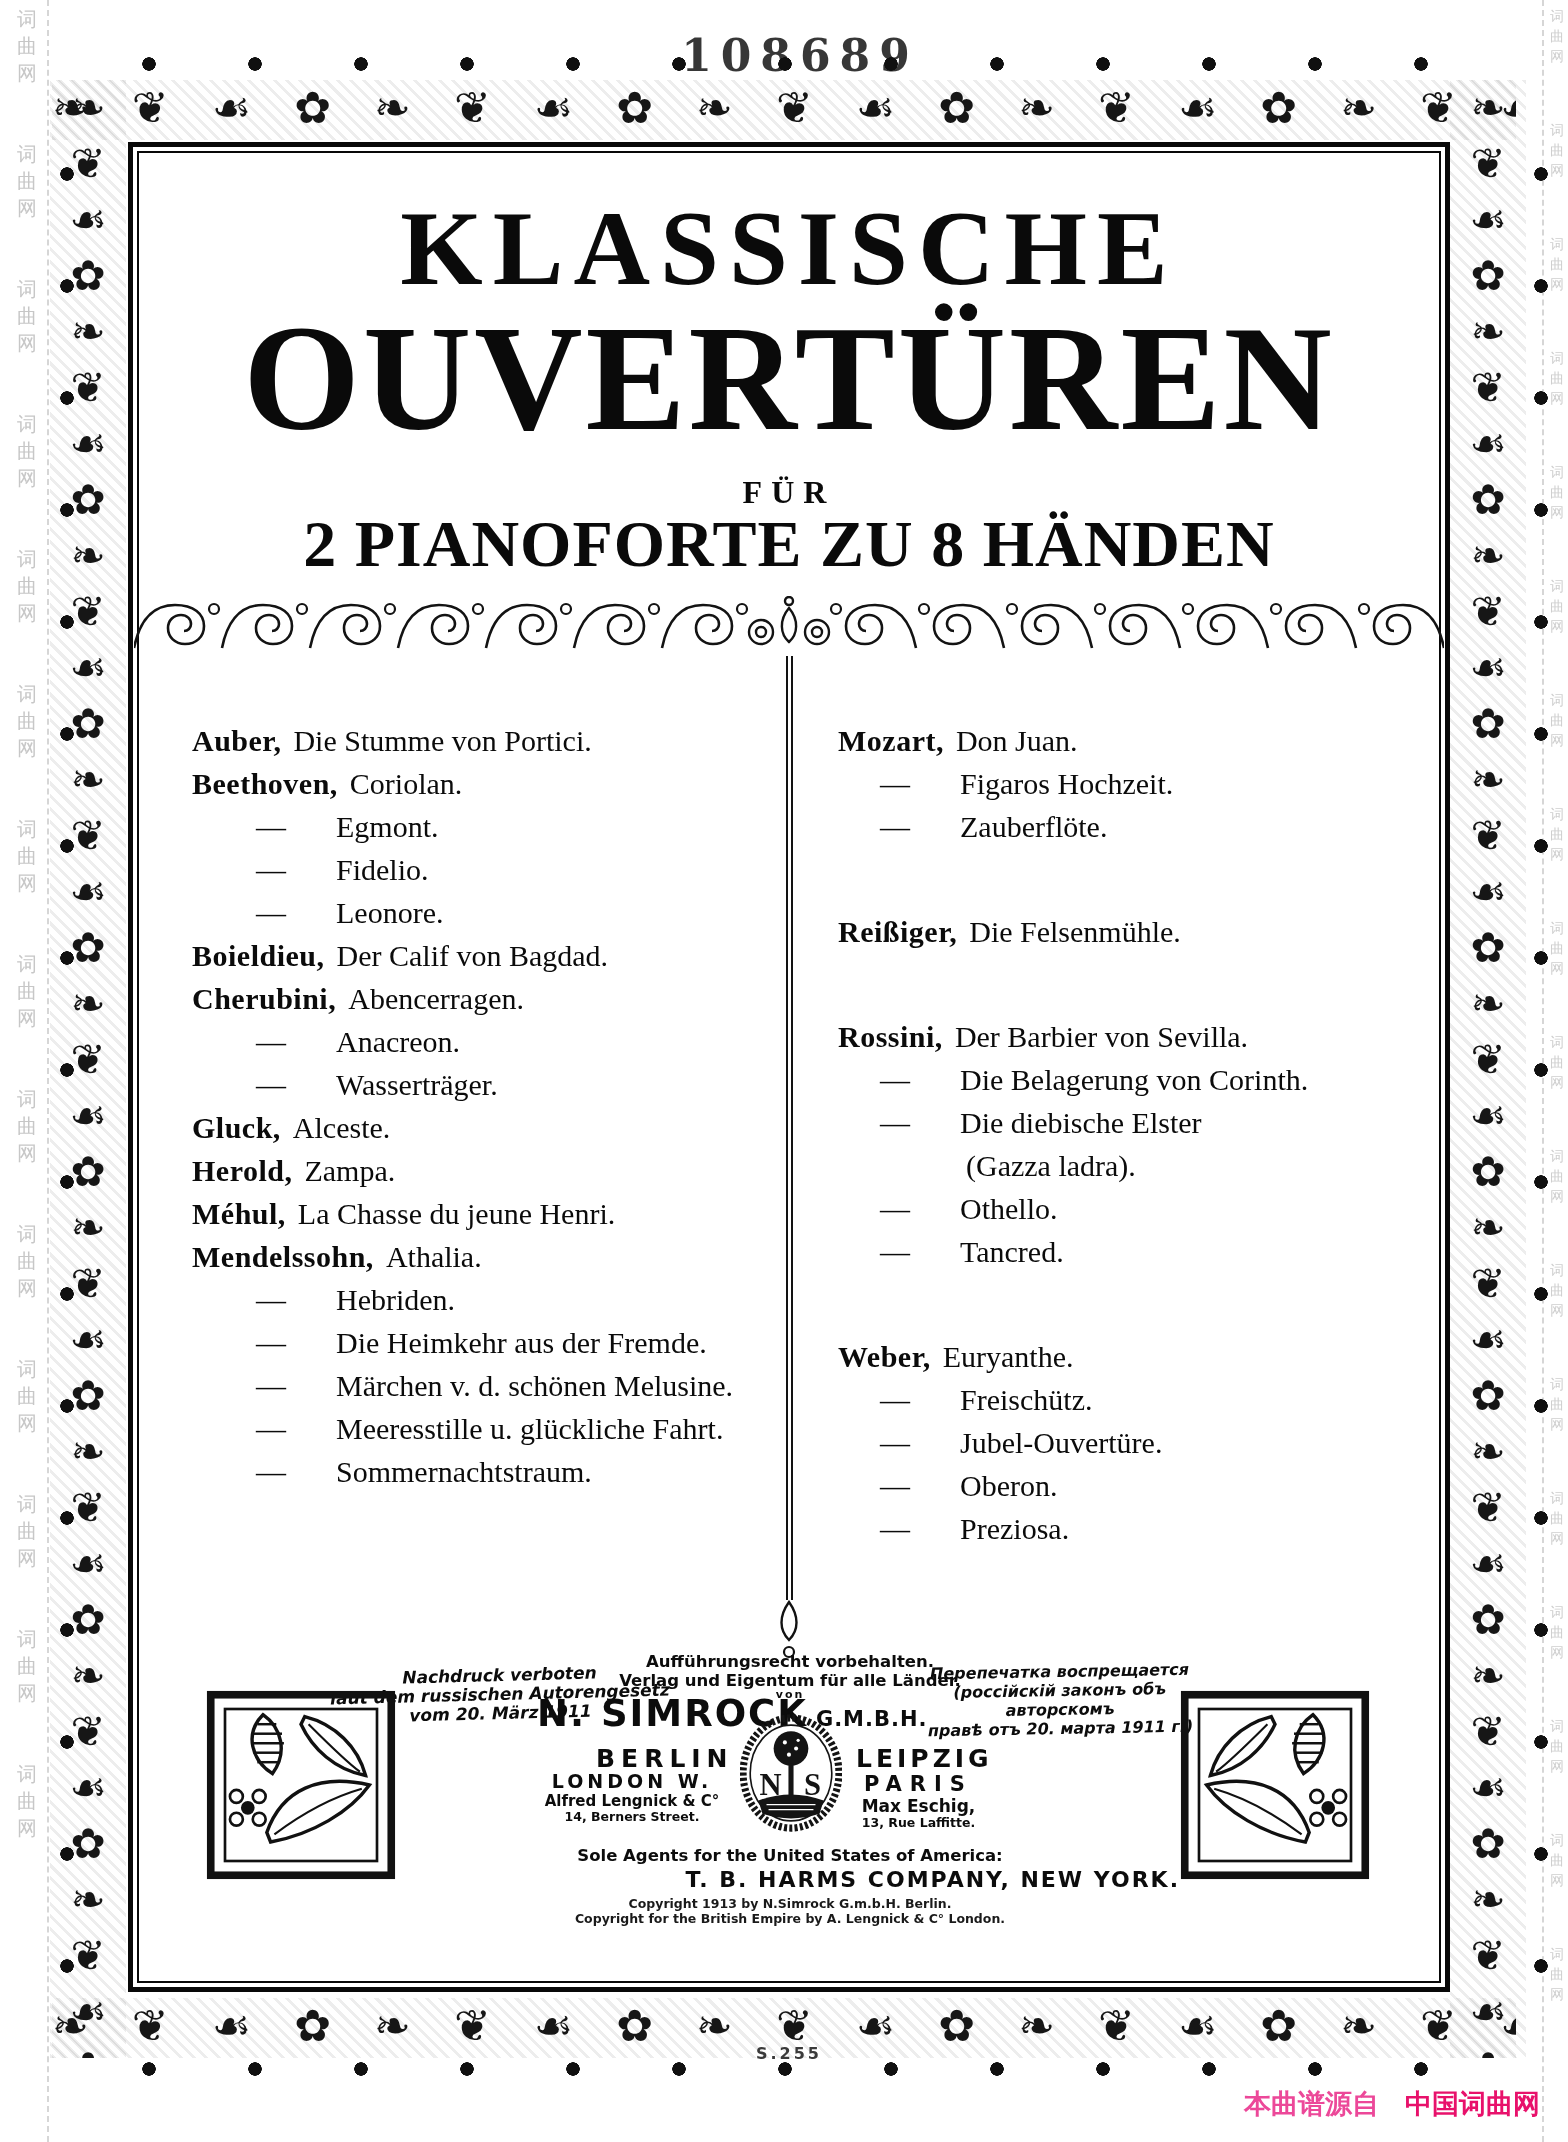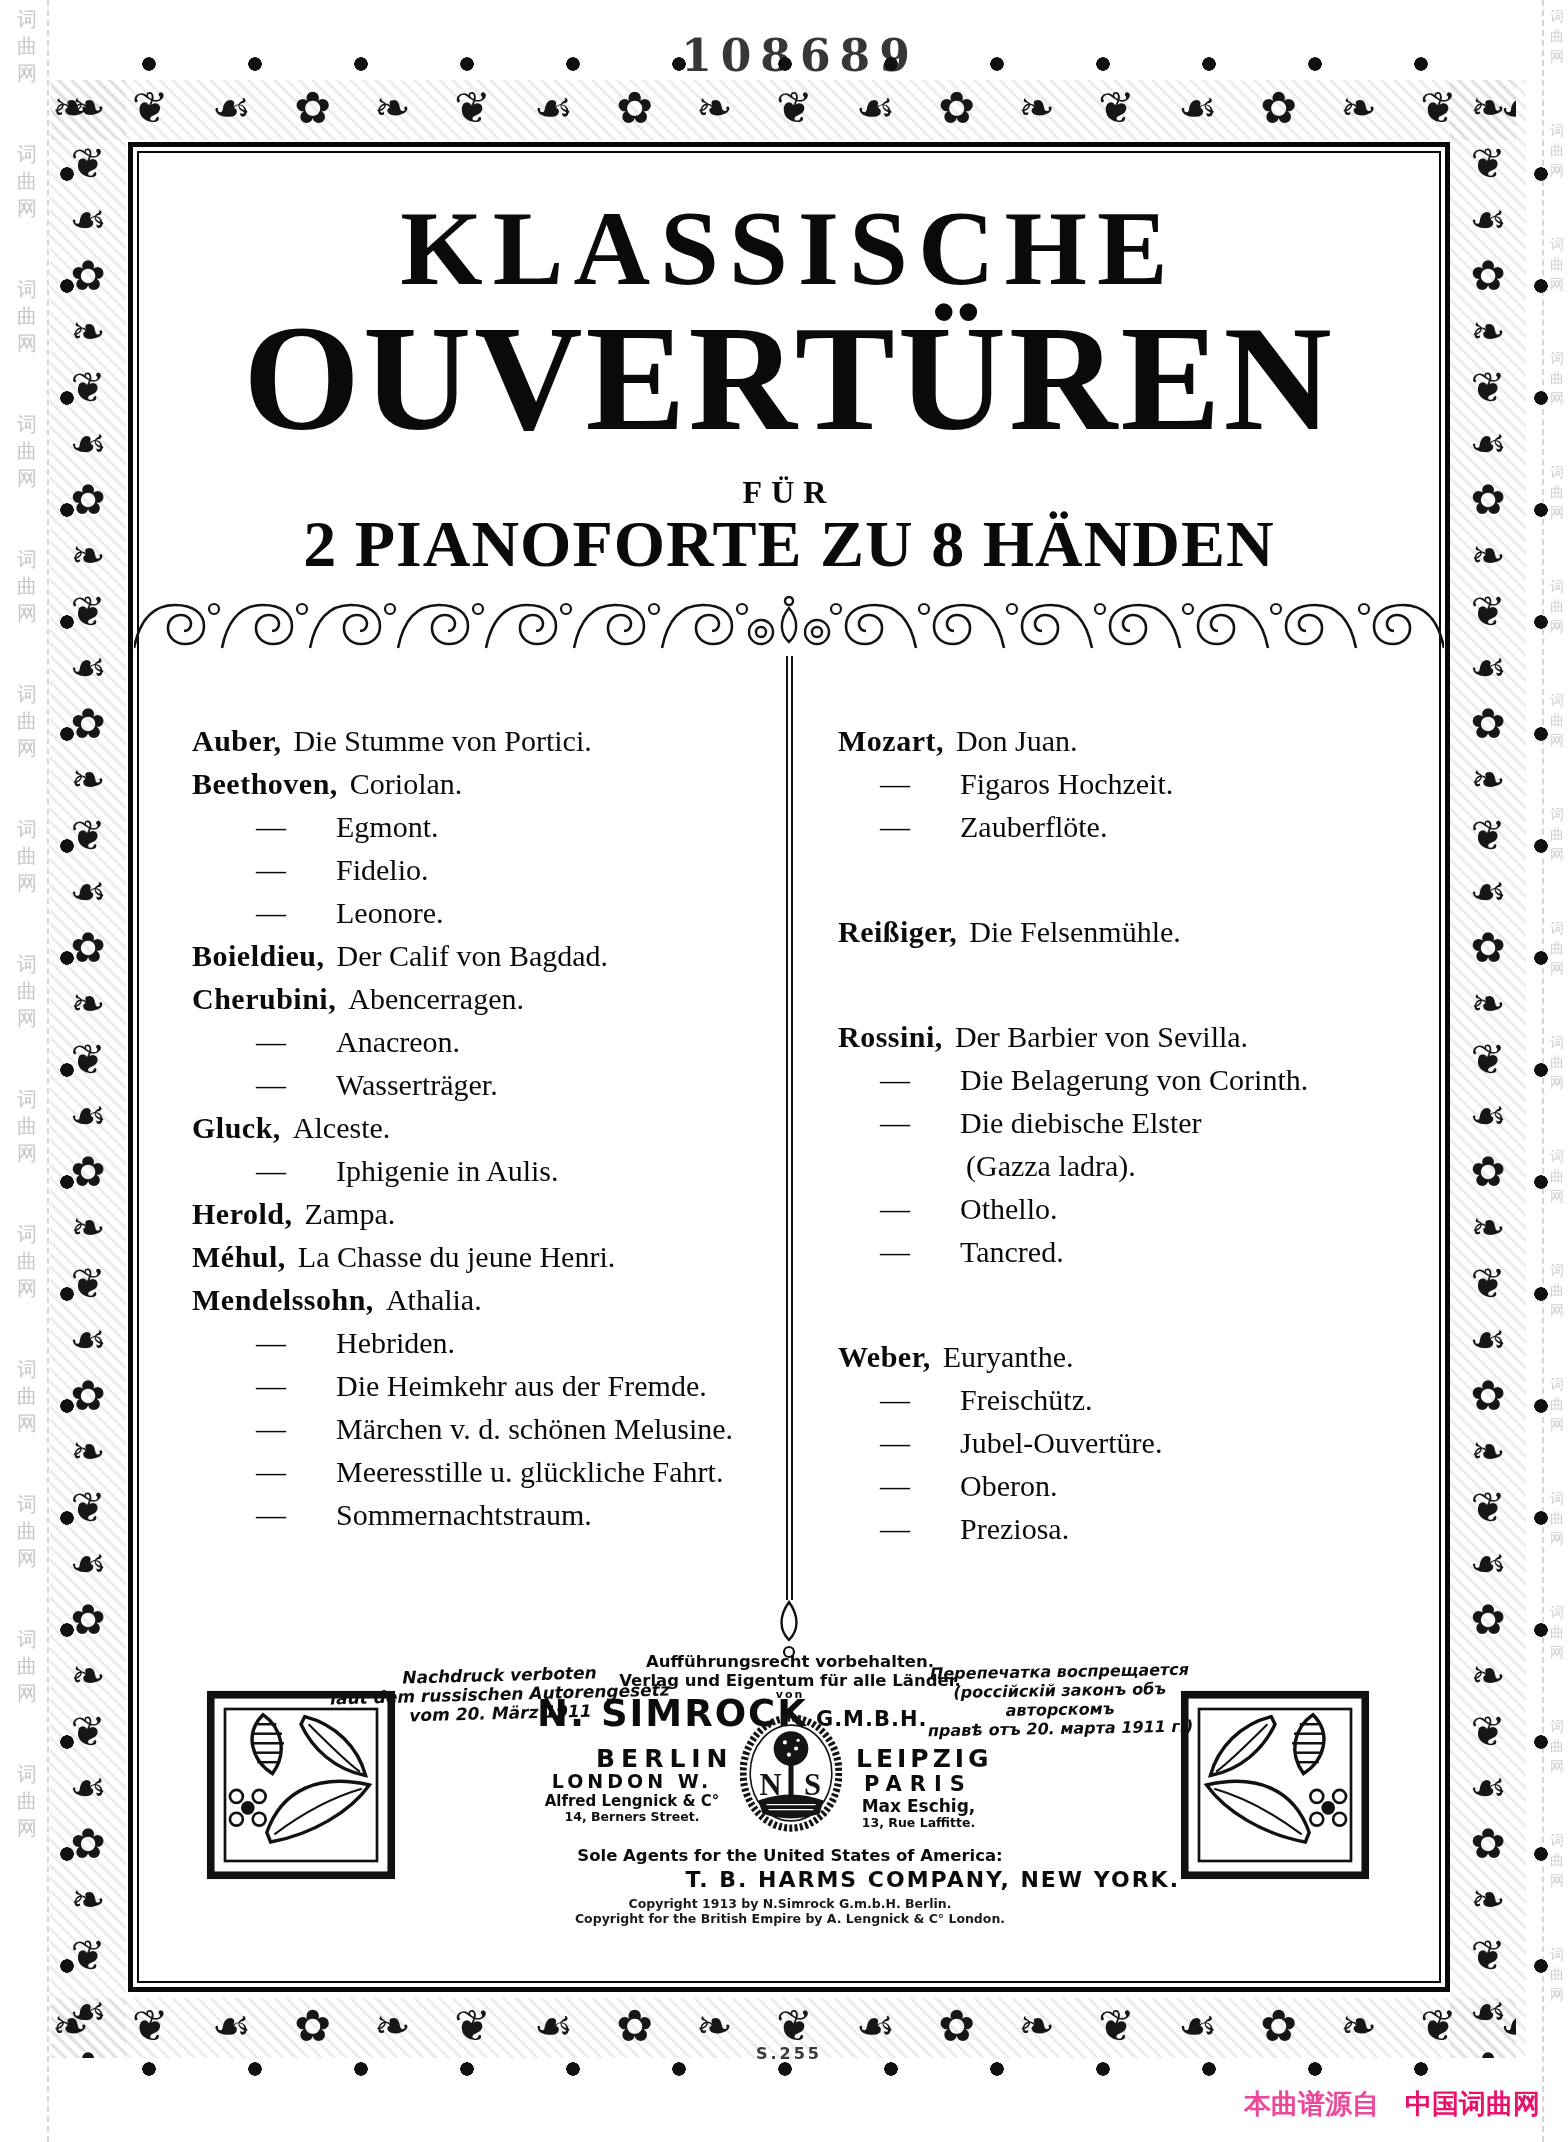--- a/index.html
+++ b/index.html
@@ -412,21 +412,20 @@
       <div class="work-row"><span class="composer">Auber,</span><span class="work">Die Stumme von Portici.</span></div>
       <div class="work-row"><span class="composer">Beethoven,</span><span class="work">Coriolan.</span></div>
       <div class="work-row"><span class="dash">—</span><span class="work">Egmont.</span></div>
       <div class="work-row"><span class="dash">—</span><span class="work">Fidelio.</span></div>
       <div class="work-row"><span class="dash">—</span><span class="work">Leonore.</span></div>
       <div class="work-row"><span class="composer">Boieldieu,</span><span class="work">Der Calif von Bagdad.</span></div>
       <div class="work-row"><span class="composer">Cherubini,</span><span class="work">Abencerragen.</span></div>
       <div class="work-row"><span class="dash">—</span><span class="work">Anacreon.</span></div>
       <div class="work-row"><span class="dash">—</span><span class="work">Wasserträger.</span></div>
       <div class="work-row"><span class="composer">Gluck,</span><span class="work">Alceste.</span></div>
-      <div class="work-row"><span class="dash">—</span><span class="work">Iphigenie in Aulis.</span></div>
       <div class="work-row"><span class="composer">Herold,</span><span class="work">Zampa.</span></div>
       <div class="work-row"><span class="composer">Méhul,</span><span class="work">La Chasse du jeune Henri.</span></div>
       <div class="work-row"><span class="composer">Mendelssohn,</span><span class="work">Athalia.</span></div>
       <div class="work-row"><span class="dash">—</span><span class="work">Hebriden.</span></div>
       <div class="work-row"><span class="dash">—</span><span class="work">Die Heimkehr aus der Fremde.</span></div>
       <div class="work-row"><span class="dash">—</span><span class="work">Märchen v. d. schönen Melusine.</span></div>
       <div class="work-row"><span class="dash">—</span><span class="work">Meeresstille u. glückliche Fahrt.</span></div>
       <div class="work-row"><span class="dash">—</span><span class="work">Sommernachtstraum.</span></div>
     </div>
   <div class="works-col" id="col-right">

